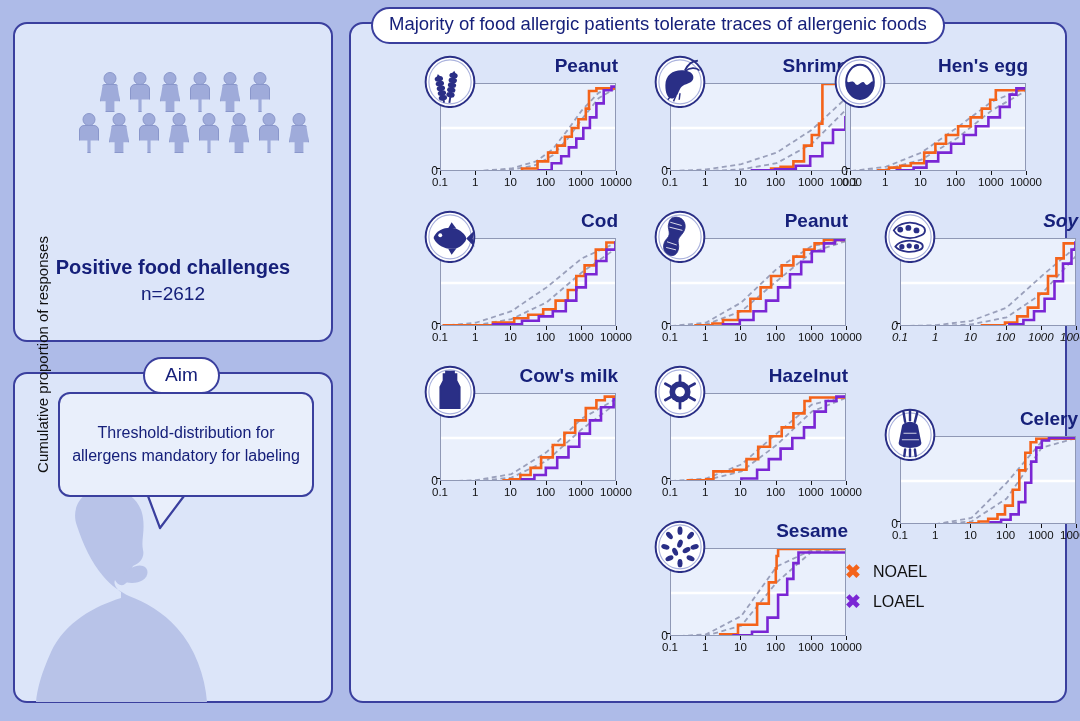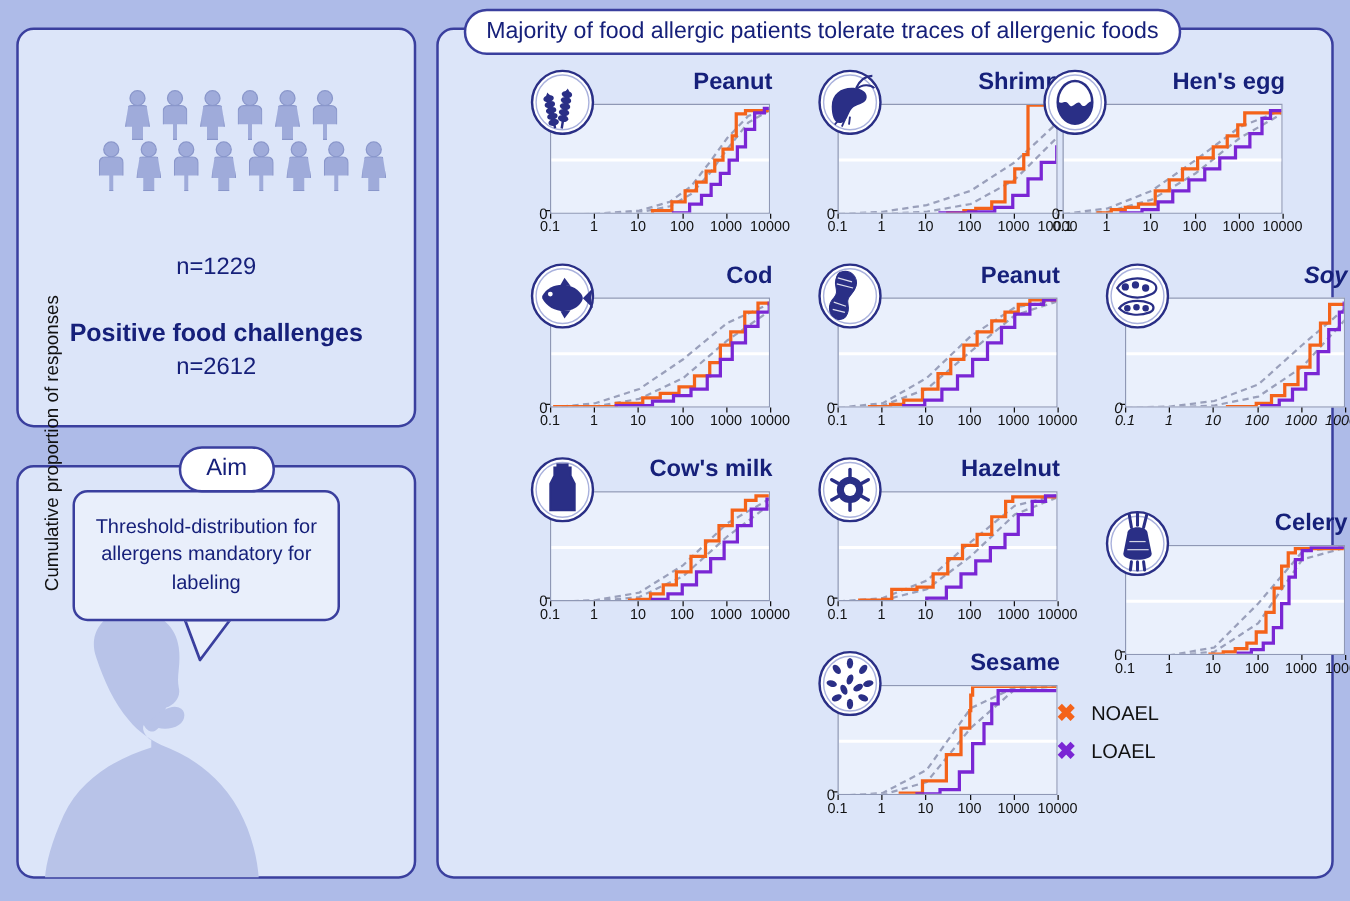--- a/index.html
+++ b/index.html
@@ -66,21 +66,21 @@
   .pop-text{
     position:absolute;width:320px;left:13px;text-align:center;color:#16207a;
   }
   #pop-l1{top:176px;font-size:20px;font-weight:bold;}
   #pop-n1{top:203px;font-size:19px;}
   #pop-l2{top:256px;font-size:20px;font-weight:bold;}
   #pop-n2{top:283px;font-size:19px;}
 
   
   #bubble{
-    position:absolute;left:58px;top:392px;width:214px;height:105px;
+    position:absolute;left:58px;top:392px;width:256px;height:105px;
     background:#e9effb;border:2px solid #3a3f9e;border-radius:12px;
     color:#16207a;font-size:16px;line-height:1.38;
     display:flex;align-items:center;justify-content:center;text-align:center;
     box-sizing:border-box;padding:4px 10px;z-index:4;
   }
   #bubble-tail{
     position:absolute;left:146px;top:494px;width:40px;height:36px;z-index:3;
   }
   #silhouette{
     position:absolute;left:25px;top:480px;width:205px;height:222px;z-index:2;
@@ -187,21 +187,20 @@
       <div class="person m">
         <div class="head"></div>
         <div class="body"></div>
       </div>
       <div class="person f">
         <div class="head"></div>
         <div class="body"></div>
       </div>
     </div>
 
-  <div class="pop-text" id="pop-n1">n=1229</div>
   <div class="pop-text" id="pop-l2">Positive food challenges</div>
   <div class="pop-text" id="pop-n2">n=2612</div>
 
   <div class="panel" id="aim-panel"></div>
   <div class="panel-title" id="aim-title">Aim</div>
 
   <svg id="silhouette" viewBox="0 0 205 222">
     <path fill="#b8c3e8" d="M52,46 C44,24 62,6 84,8 C104,10 116,22 118,38
       C120,52 116,60 118,70 C120,78 114,84 108,86 C104,92 106,100 100,104
       C96,107 92,104 90,100 C88,104 92,110 96,112 L96,118

